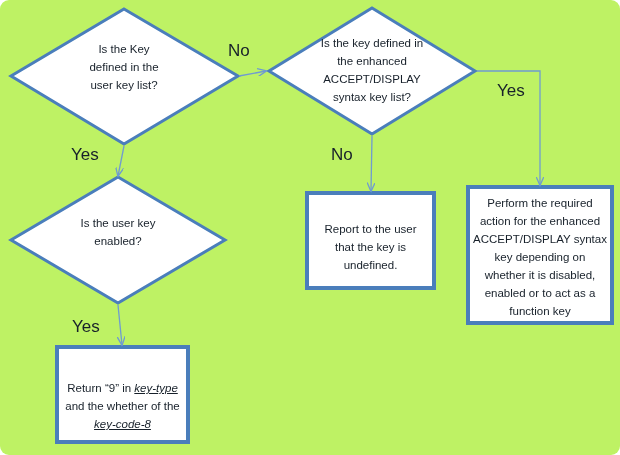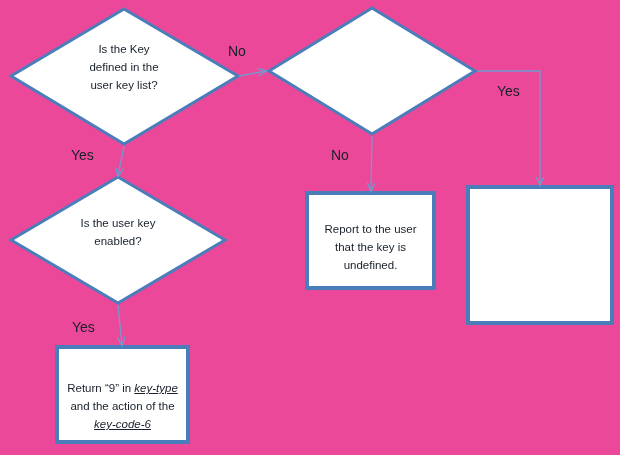--- a/index.html
+++ b/index.html
@@ -4,44 +4,45 @@
 <style>
   html, body {
     margin: 0;
     padding: 0;
     background: #ffffff;
   }
   #canvas {
     position: relative;
     width: 620px;
     height: 455px;
-    background: #ec4899;
+    background: #bef264;
     overflow: hidden;
     font-family: "Liberation Sans", sans-serif;
+    border-radius: 9px;
   }
   svg.shapes {
     position: absolute;
     left: 0;
     top: 0;
     width: 620px;
     height: 455px;
   }
   .node-text {
     position: absolute;
     text-align: center;
     color: #17202a;
     font-size: 11.5px;
     line-height: 18px;
     font-family: "Liberation Sans", sans-serif;
     white-space: pre-line;
   }
   .edge-label {
     position: absolute;
     color: #17202a;
-    font-size: 14px;
+    font-size: 17px;
     line-height: 14px;
     font-family: "Liberation Sans", sans-serif;
   }
   .it { font-style: italic; text-decoration: underline; }
 </style>
 </head>
 <body>
 
 <div id="canvas">
 
@@ -72,32 +73,43 @@
 
     <path d="M372,136 L371,191" fill="none" stroke="#6f9bd1" stroke-width="1.3" marker-end="url(#arrowhead)"></path>
 
     <path d="M477,71 L540,71 L540,185" fill="none" stroke="#6f9bd1" stroke-width="1.3" marker-end="url(#arrowhead)"></path>
   </svg>
 
   <div class="node-text" style="left:49px; top:40px; width:150px;">Is the Key
 defined in the
 user key list?</div>
 
+  <div class="node-text" style="left:297px; top:34px; width:150px;">Is the key defined in
+the enhanced
+ACCEPT/DISPLAY
+syntax key list?</div>
 
   <div class="node-text" style="left:43px; top:214px; width:150px;text-align:center;">Is the user key
 enabled?</div>
 
   <div class="node-text" style="left:62px; top:361px; width:121px;">
-    <span>Return “9” in </span><span class="it">key-type</span><span> and the action of the </span><span class="it">key-code-6</span>
+    <span>Return “9” in </span><span class="it">key-type</span><span> and the whether of the </span><span class="it">key-code-8</span>
   </div>
 
   <div class="node-text" style="left:312px; top:220px; width:117px;">Report to the user
 that the key is
 undefined.</div>
 
+  <div class="node-text" style="left:472px; top:194px; width:136px;">Perform the required
+action for the enhanced
+ACCEPT/DISPLAY syntax
+key depending on
+whether it is disabled,
+enabled or to act as a
+function key</div>
 
   <div class="edge-label" style="left:228px; top:44px;">No</div>
 
   <div class="edge-label" style="left:71px; top:148px;">Yes</div>
 
   <div class="edge-label" style="left:72px; top:320px;">Yes</div>
 
   <div class="edge-label" style="left:331px; top:148px;">No</div>
 
   <div class="edge-label" style="left:497px; top:84px;">Yes</div>

